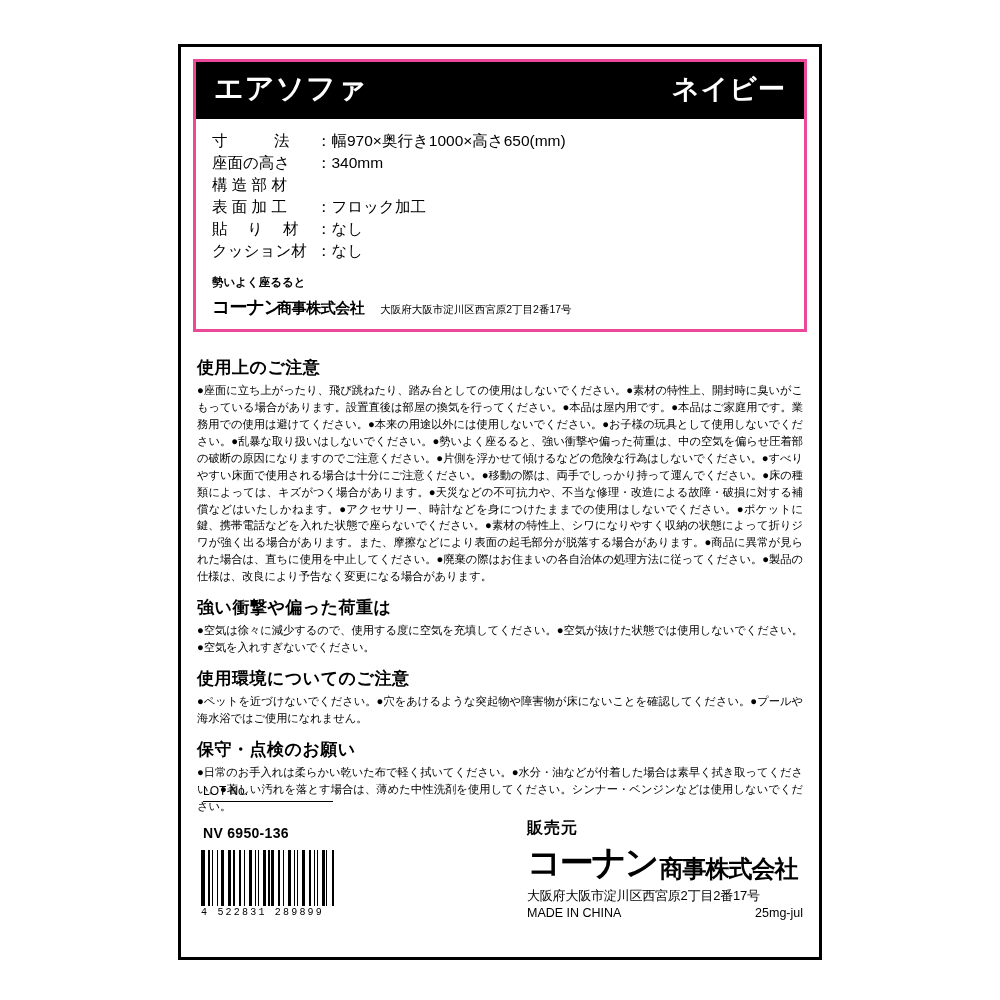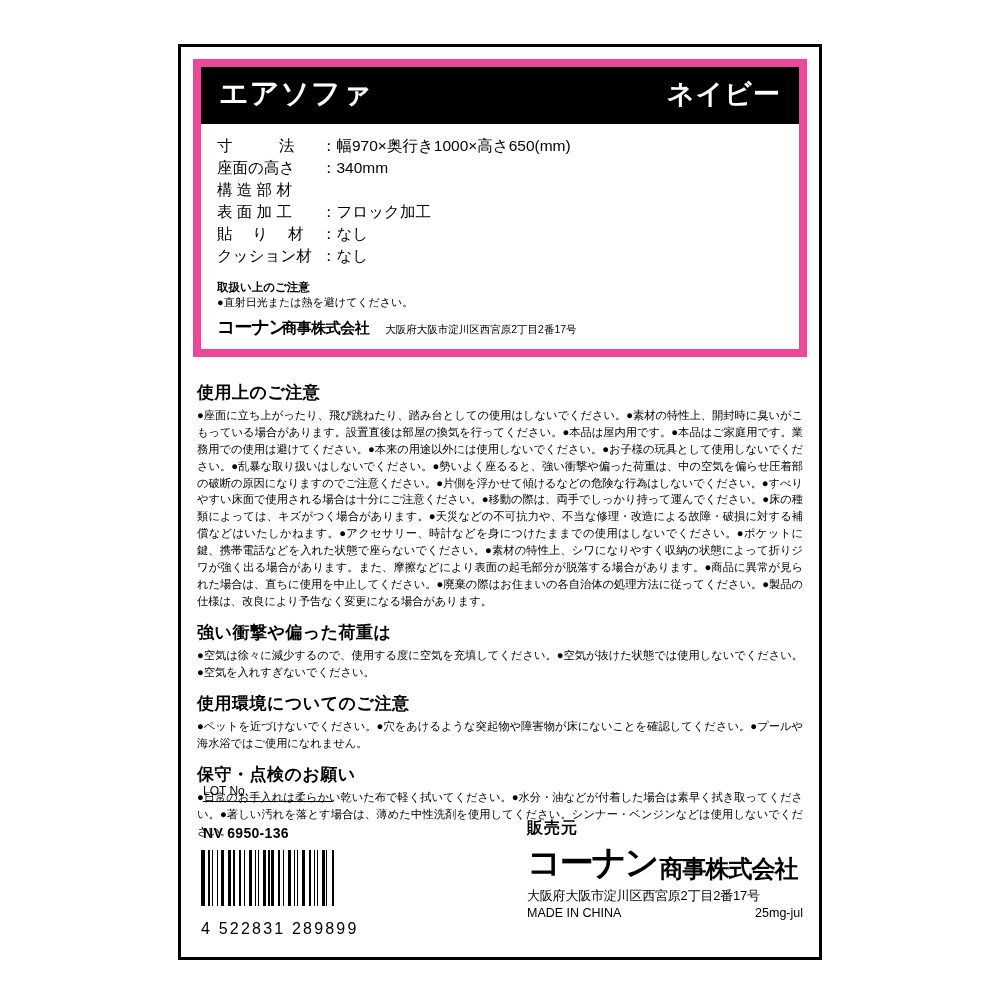--- a/index.html
+++ b/index.html
@@ -31,21 +31,21 @@
   }
   .inner {
     position: absolute;
     left: 12px;
     top: 12px;
     right: 12px;
     bottom: 12px;
   }
   
   .spec-box {
-    border: 8px solid #ec4899;
+    border: 3px solid #ec4899;
     box-sizing: border-box;
     width: 100%;
   }
   .title-bar {
     background: #000;
     color: #fff;
     display: flex;
     align-items: center;
     justify-content: space-between;
     padding: 7px 18px 10px 18px;
@@ -176,23 +176,24 @@
     display: flex;
     align-items: flex-end;
     gap: 0px;
   }
   .barcode i {
     display: block;
     background: #000;
     height: 100%;
   }
   .barcode-num {
-    font-size: 16px;
+    font-size: 10px;
     letter-spacing: 2.2px;
-    margin-top: 14px;
+    margin-top: 1px;
+    font-family: Liberation Mono, monospace;
   }
   .load-block {
     position: absolute;
     left: 330px;
     top: 4px;
   }
   .load-main {
     font-size: 15.5px;
     font-weight: bold;
     letter-spacing: 0.5px;
@@ -275,22 +276,21 @@
           </div>
           <div class="spec-row">
             <span class="spec-label">貼　 り　 材</span>
             <span class="spec-value">：なし</span>
           </div>
           <div class="spec-row">
             <span class="spec-label">クッション材</span>
             <span class="spec-value">：なし</span>
           </div>
 
-          <div class="caution-head">取扱い上のご注意</div>
-          <div class="caution-text">●直射日光または熱を避けてください。</div>
+          <div class="caution-head">勢いよく座るると</div>
 
           <div class="maker-row">
             <span class="maker-logo"><span class="kana">コーナン</span><span class="maker-suffix">商事株式会社</span></span>
             <span class="maker-addr">大阪府大阪市淀川区西宮原2丁目2番17号</span>
           </div>
         </div>
       </div>
 
       <div class="notices">
         <div class="sec-head">使用上のご注意</div>

